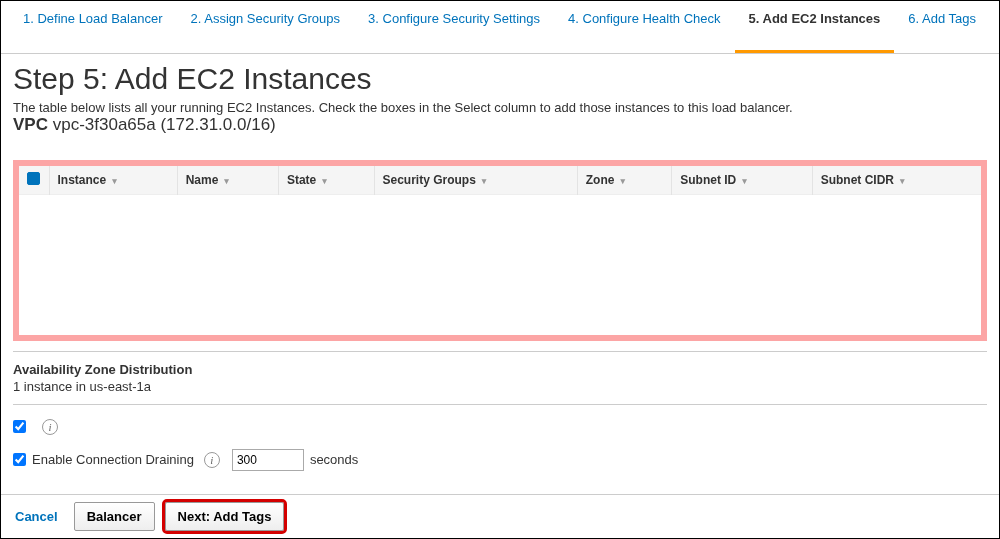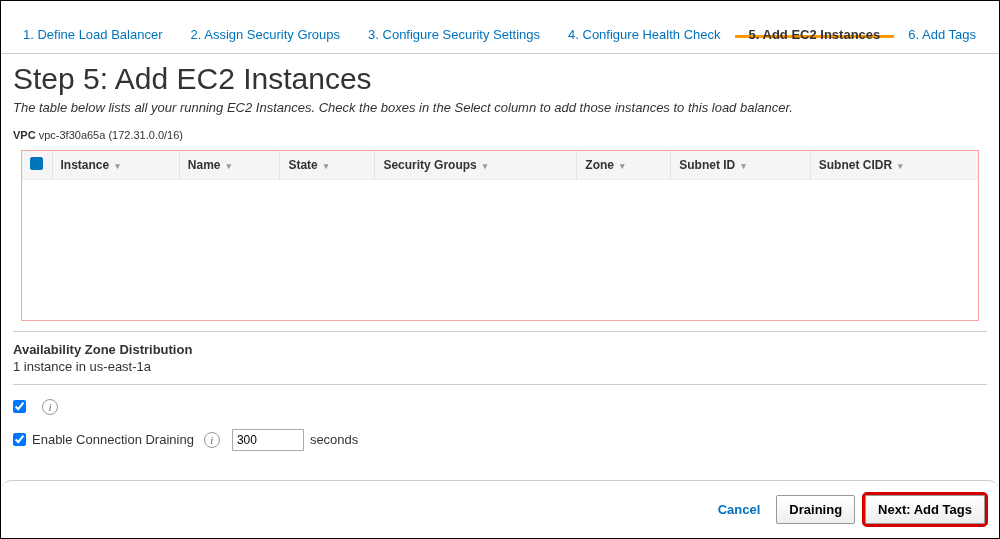--- a/index.html
+++ b/index.html
@@ -1,48 +1,48 @@
 <!DOCTYPE html>
 <html><head>
 <meta charset="utf-8">
 <style>
   *{box-sizing:border-box;margin:0;padding:0;}
   body{font-family:Arial,Helvetica,sans-serif;font-size:13px;color:#333;background:#fff;}
   .frame{border:1px solid #000;width:1000px;height:539px;position:relative;overflow:hidden;}
   
-  .wizard{display:flex;border-bottom:1px solid #ccc;height:53px;align-items:stretch;padding:16px 8px;}
+  .wizard{display:flex;border-bottom:1px solid #ccc;height:53px;align-items:stretch;padding:0 8px;}
   .wizard .step{padding:10px 14px 8px;color:#0073bb;white-space:nowrap;cursor:pointer;border-bottom:2px solid transparent;}
   .wizard .step.active{color:#333;font-weight:bold;border-bottom:3px solid #ff9900;}
   
   .content{padding:8px 12px 0 12px;}
   h1{font-size:30px;font-weight:normal;color:#333;margin-bottom:4px;}
-  .lead{font-size:13px;color:#333;margin-bottom:14px;font-style:italic;}
-  .vpc-line{font-size:11px;color:#333;margin-bottom:9px;}
+  .lead{font-size:13px;color:#333;}
+  .vpc-line{font-size:17px;color:#333;margin-bottom:25px;}
   .vpc-line b{font-weight:bold;}
   
-  .tbl-wrap{border:1px solid #fca5a5;margin:8px;}
+  .tbl-wrap{border:6px solid #fca5a5;margin:0;}
   table{width:100%;border-collapse:collapse;font-size:12px;}
   thead th{background:#f5f5f5;text-align:left;padding:6px 8px;font-weight:bold;white-space:nowrap;border-right:1px solid #e3e3e3;}
   thead th:last-child{border-right:none;}
   .sort-caret{display:inline-block;margin-left:6px;color:#999;font-size:9px;vertical-align:middle;}
   tbody td{padding:8px 8px;border-top:1px solid #eee;white-space:nowrap;}
   tbody tr.sel{background:#e6f3fa;}
   .chk{width:13px;height:13px;background:#0073bb;border:1px solid #0073bb;border-radius:2px;display:inline-block;position:relative;}
   .state-dot{width:10px;height:10px;border-radius:50%;background:#5fbf00;display:inline-block;margin-right:6px;vertical-align:middle;}
   .tbl-spacer{height:140px;}
   
   .sec{margin-top:6px;padding:0 12px;}
   .sec-title{font-weight:bold;border-top:1px solid #ccc;padding-top:10px;margin-top:10px;}
   .sec-sub{color:#333;font-size:13px;margin-top:2px;}
   .sec-row{margin-top:14px;display:flex;align-items:center;}
   .native-chk{margin-right:6px;}
   .info-icon{display:inline-flex;width:16px;height:16px;border:1px solid #999;border-radius:50%;color:#666;font-style:italic;font-family:Georgia,serif;font-size:11px;align-items:center;justify-content:center;margin-left:10px;}
   .sec-row input[type=text]{width:72px;height:22px;border:1px solid #aaa;padding:2px 4px;margin:0 6px 0 12px;font-size:12px;}
   
-  .footer{position:absolute;bottom:0;left:0;right:0;border-top:1px solid #ccc;display:flex;justify-content:flex-end;align-items:center;padding:14px 14px;gap:10px;background:#fff;border-radius:10px;}
+  .footer{position:absolute;bottom:0;left:0;right:0;border-top:1px solid #ccc;display:flex;align-items:center;padding:7px 14px;gap:10px;background:#fff;}
   .link-btn{color:#0073bb;font-weight:bold;cursor:pointer;margin-right:6px;}
   .btn{border:1px solid #999;background:linear-gradient(#fff,#eee);padding:6px 12px;font-size:13px;font-weight:bold;cursor:pointer;border-radius:2px;}
   .btn.primary-highlight{outline:3px solid #d40000;outline-offset:0;}
   .th-chk{width:30px;text-align:center;}
   .td-chk{width:30px;text-align:center;}
 </style>
 </head>
 <body>
 <div class="frame">
 
@@ -102,17 +102,17 @@
     <input type="checkbox" class="native-chk" checked="" style="">
     <span>Enable Connection Draining</span>
     <span class="info-icon">i</span>
     <input type="text" value="300" style="">
     <span>seconds</span>
   </div>
 </div>
 
 <div class="footer">
   <span class="link-btn">Cancel</span>
-  <button class="btn">Draining</button>
+  <button class="btn">Balancer</button>
   <button class="btn primary-highlight">Next: Add Tags</button>
 </div>
 
 </div>
 
 </body></html>

